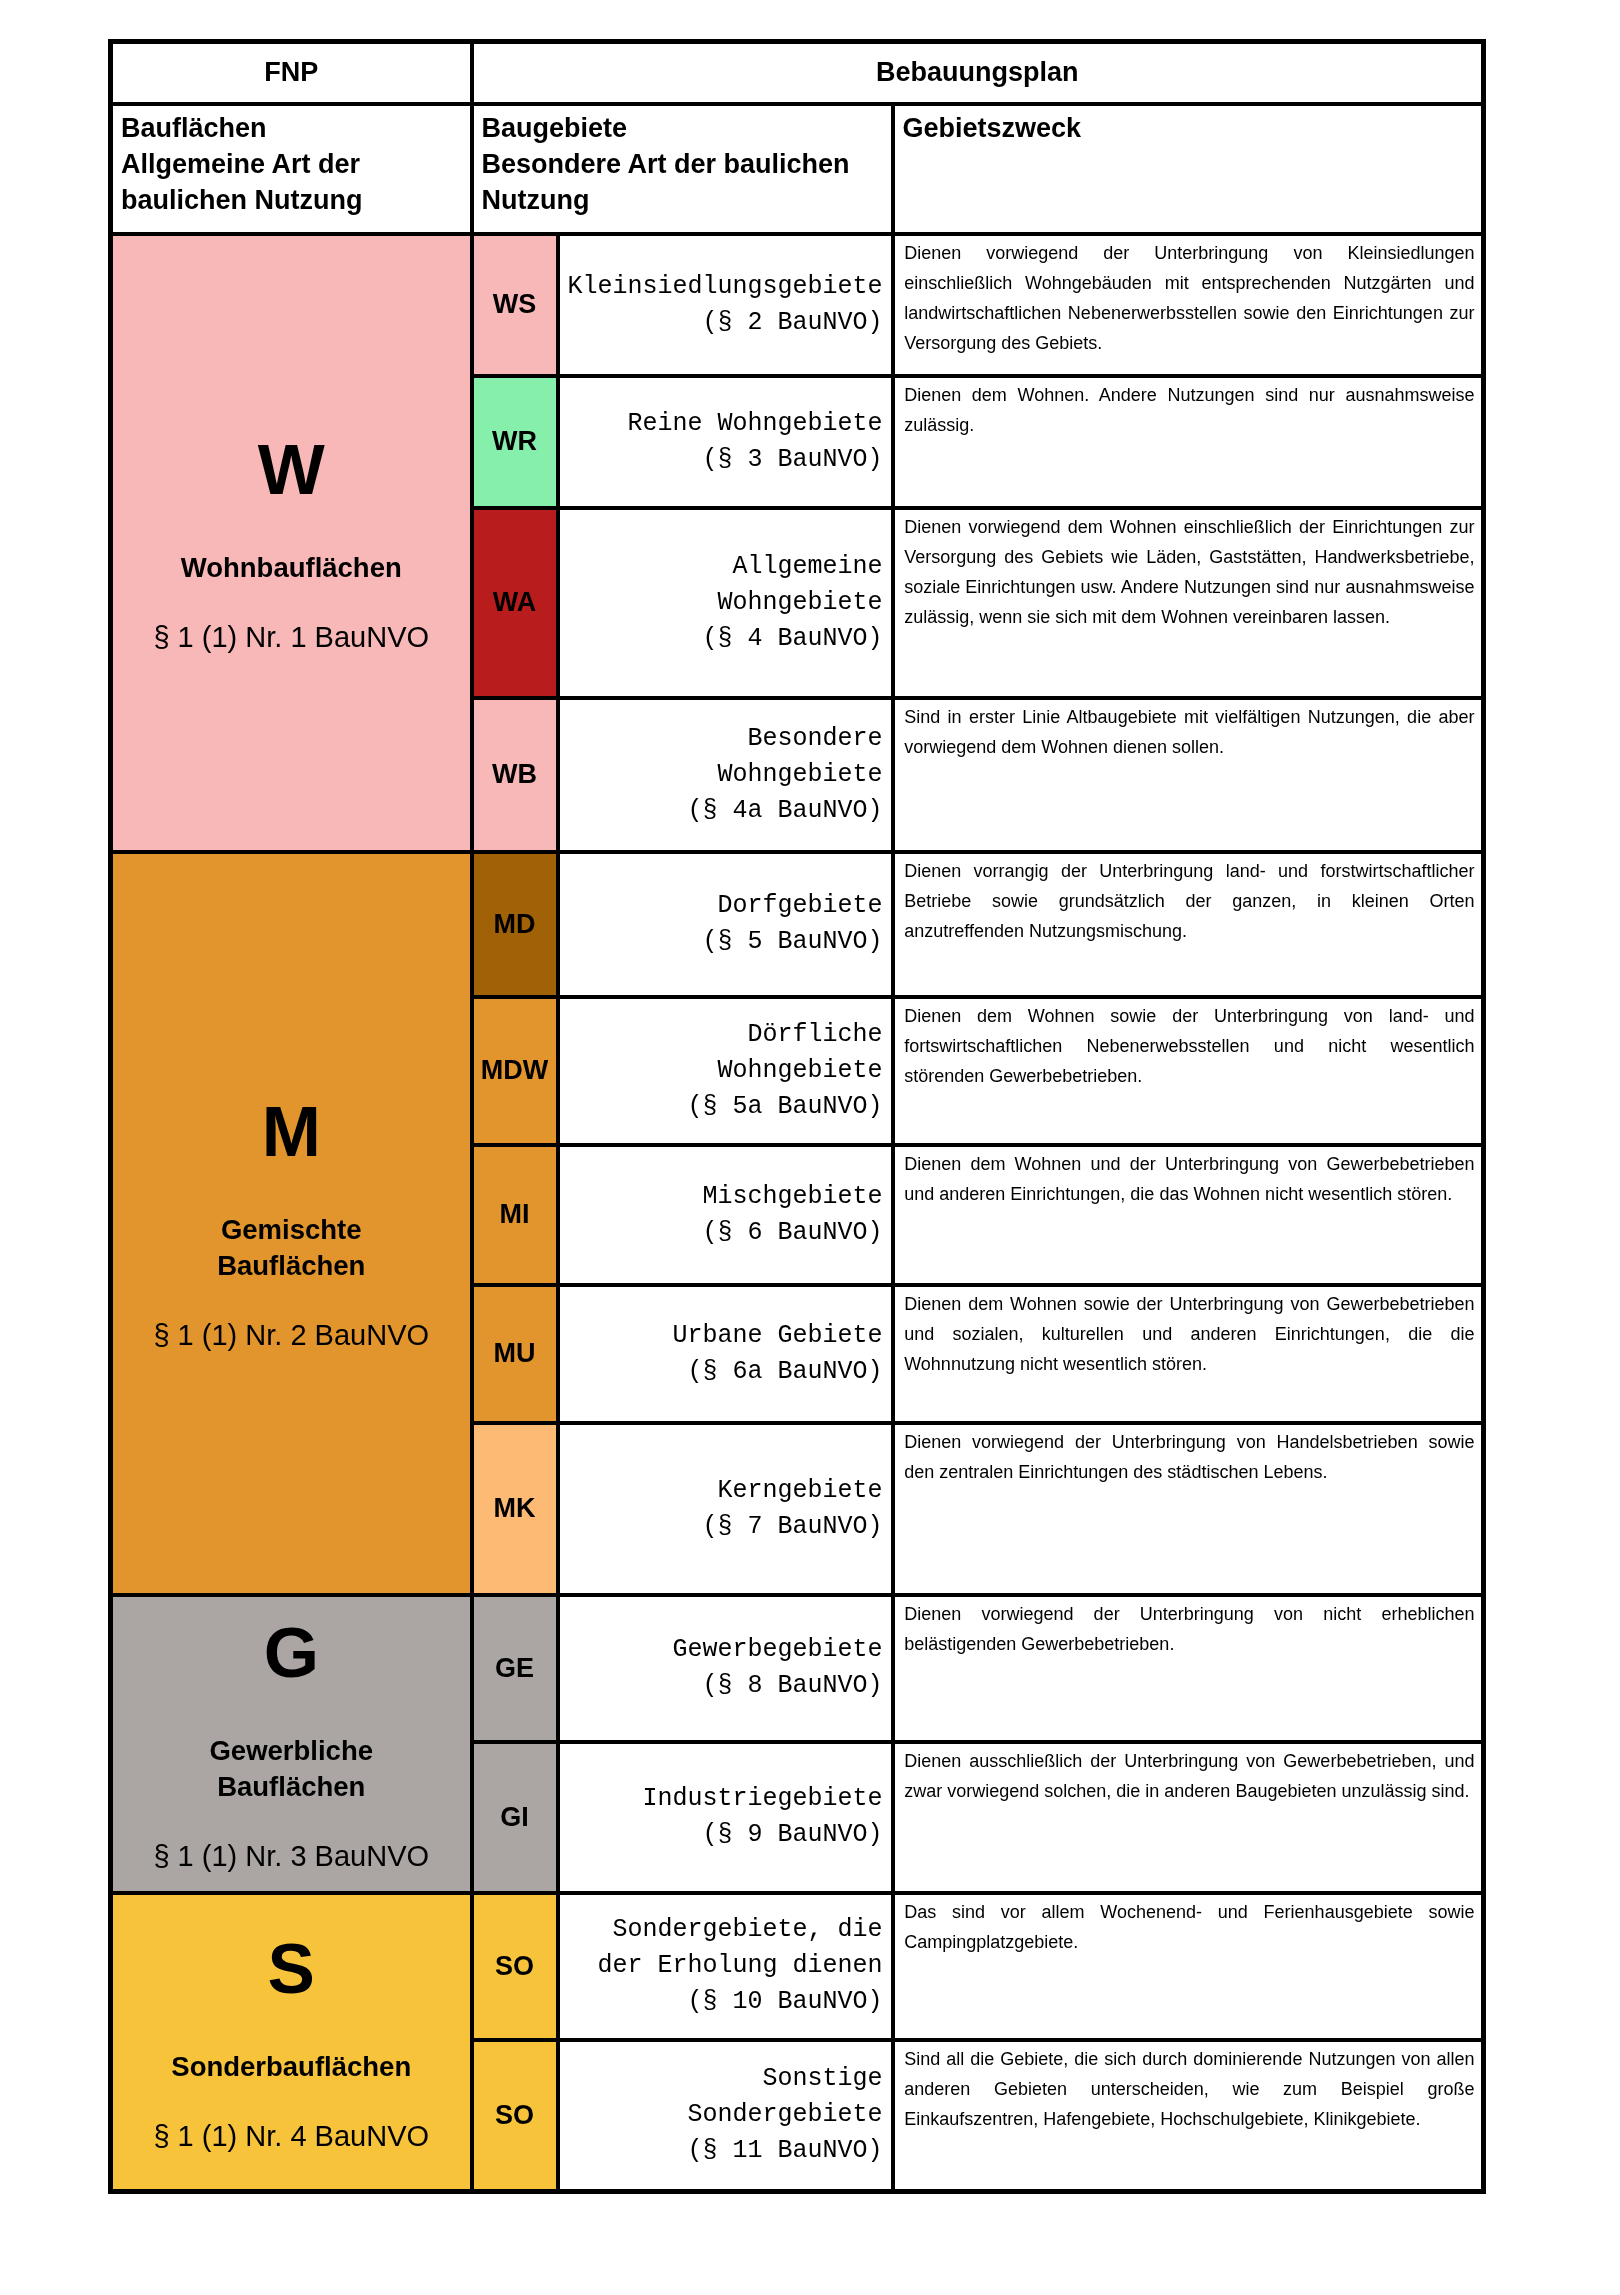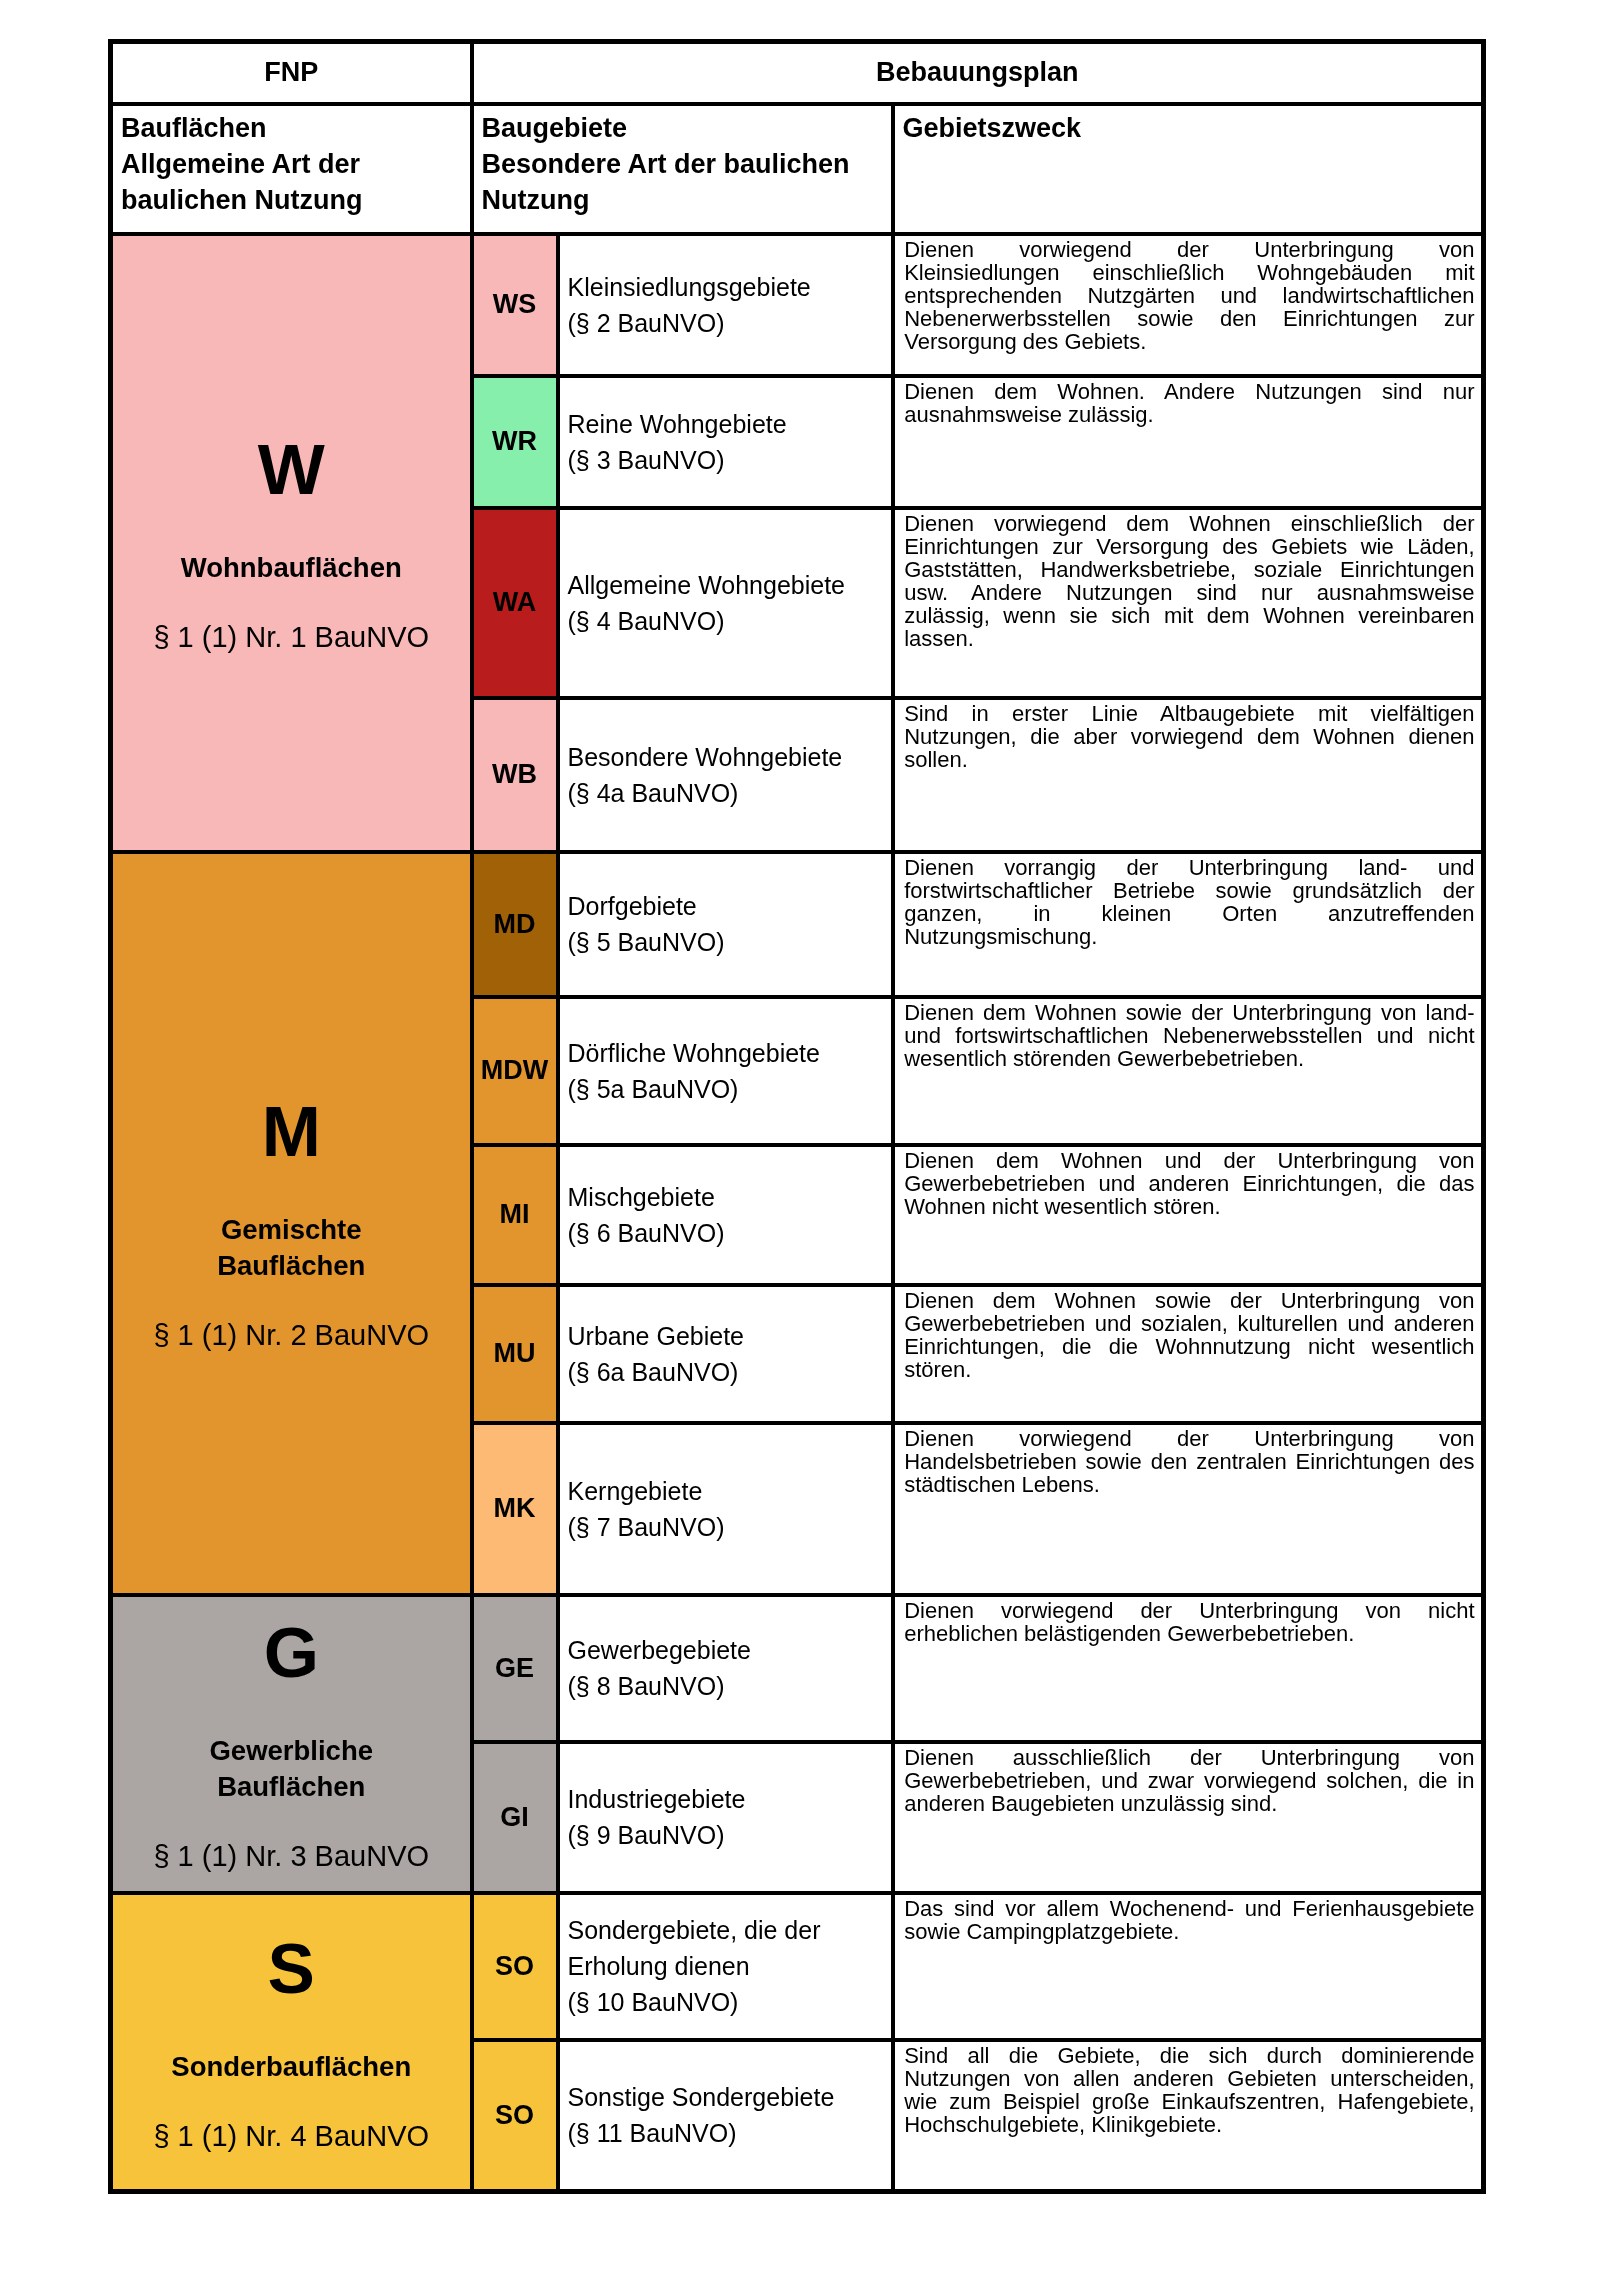--- a/index.html
+++ b/index.html
@@ -70,34 +70,35 @@
   }
   
   td.code-cell {
     text-align: center;
     vertical-align: middle;
     font-weight: bold;
     font-size: 27px;
   }
   
   td.name-cell {
-    text-align: left;
+    text-align: right;
     vertical-align: middle;
     padding: 3.2px 8px;
+    font-family: Liberation Mono, monospace;
   }
   .gname-line {
     font-size: 25px;
     line-height: 36px;
   }
   
   td.purpose-cell {
     vertical-align: top;
     padding: 2.4px 6.5px 3.2px 9.7px;
-    font-size: 22px;
-    line-height: 23px;
+    font-size: 18px;
+    line-height: 30px;
     text-align: justify;
   }
 </style>
 </head>
 <body>
 
 <div class="page">
   <table class="zoning">
     <colgroup>
       <col style="width:361px">

